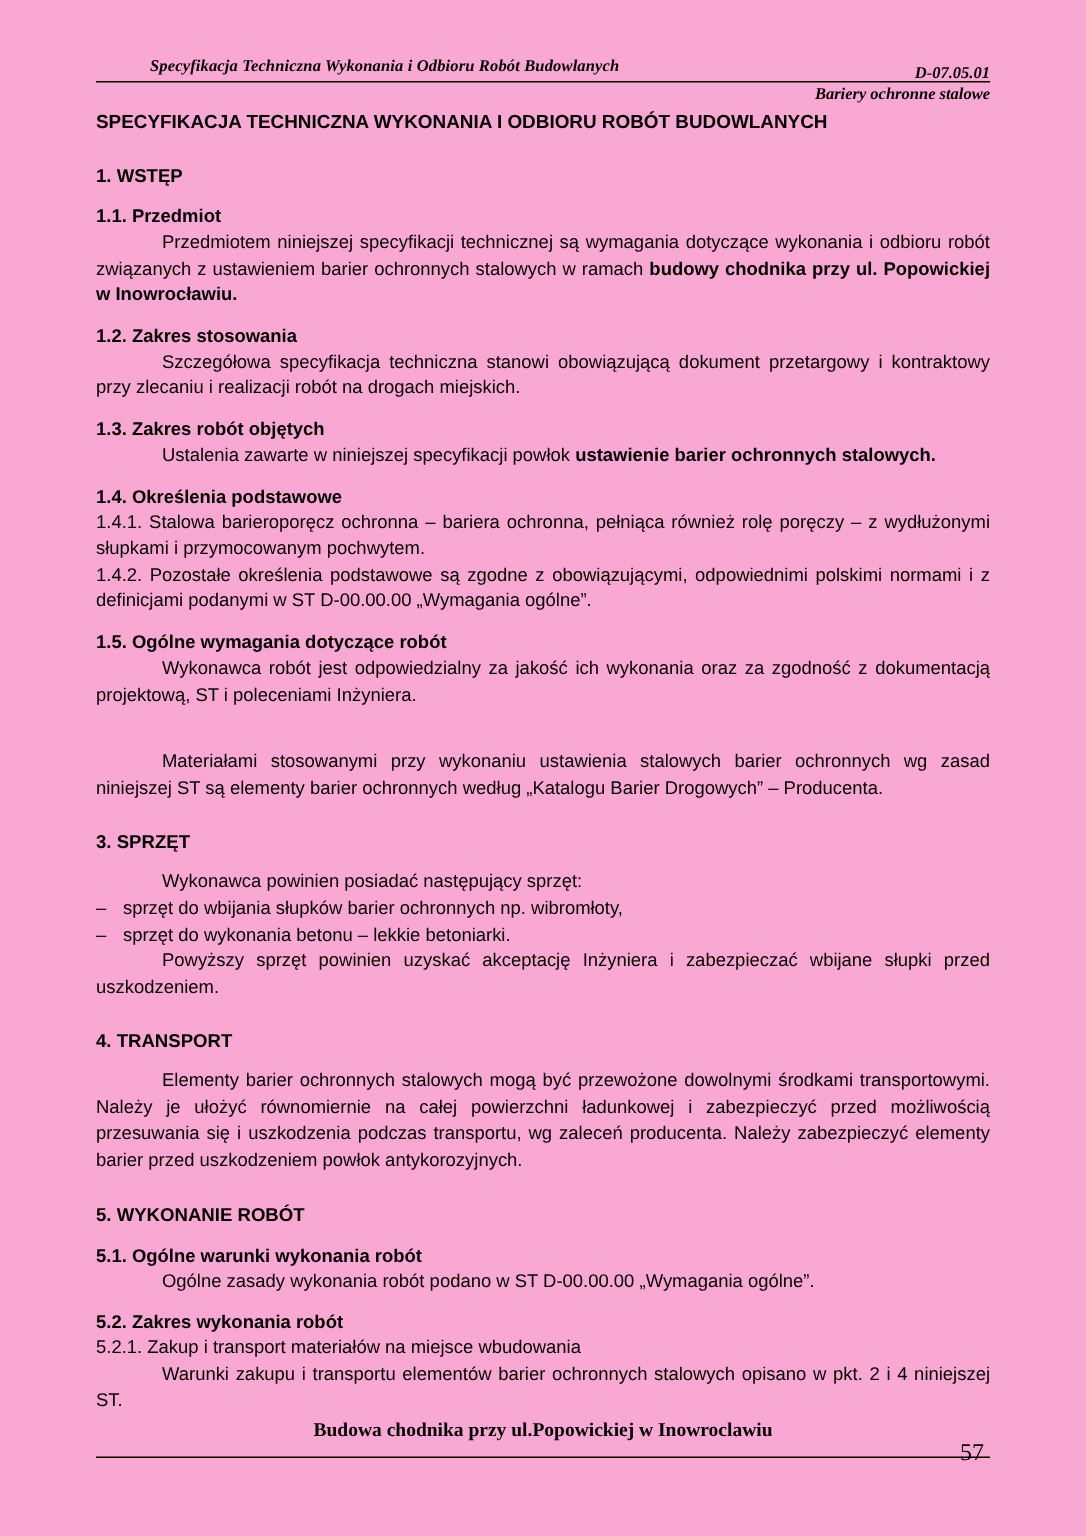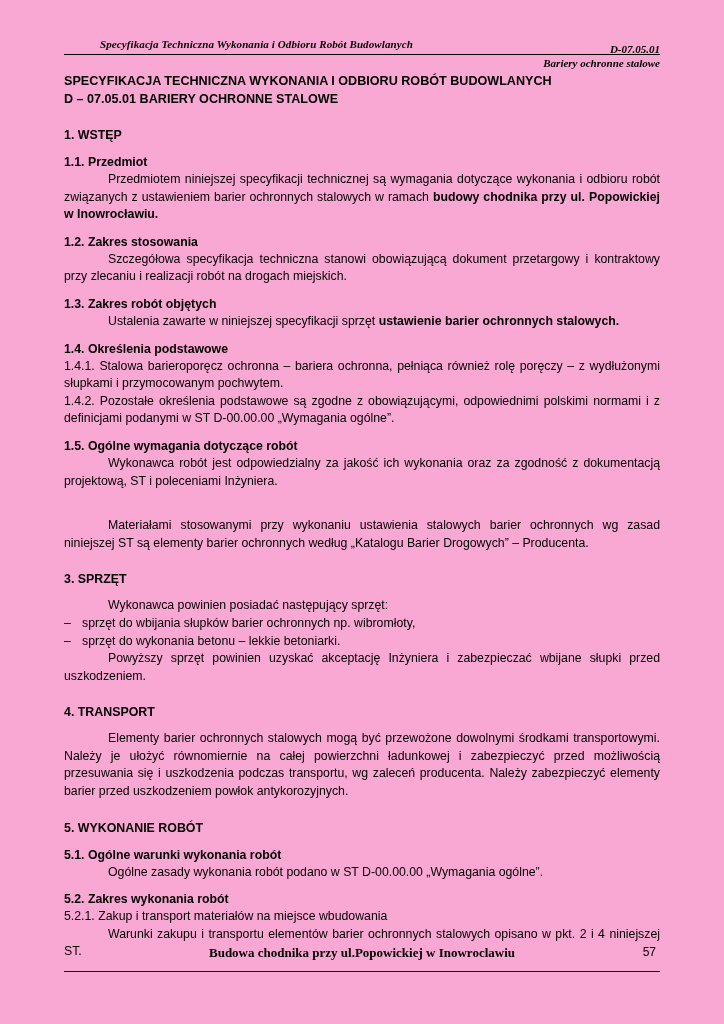--- a/index.html
+++ b/index.html
@@ -108,23 +108,23 @@
   }
   .footer-center {
     text-align: center;
     font-family: "Liberation Serif", serif;
     font-weight: bold;
     font-size: 13px;
   }
   .footer-page {
     position: absolute;
     right: 4px;
-    top: 0;
-    font-family: Liberation Sans, sans-serif;
-    font-size: 12px;
+    top: 15px;
+    font-family: Liberation Serif, serif;
+    font-size: 16px;
   }
   .footer-rule {
     margin-top: 8px;
     border-bottom: 1px solid #000;
   }
 </style>
 </head>
 <body>
 
 <div class="page">
@@ -134,36 +134,35 @@
     <div class="header-right">
       <div>D-07.05.01</div>
       <div>Bariery ochronne stalowe</div>
     </div>
     <div class="header-rule"></div>
   </div>
 
   <div class="content">
 
     <p class="title-line">SPECYFIKACJA TECHNICZNA WYKONANIA I ODBIORU ROBÓT BUDOWLANYCH</p>
-    <p class="title-line">D – 07.05.01 BARIERY OCHRONNE STALOWE</p>
 
     <div class="gap-l"></div>
 
     <p class="h-sec">1. WSTĘP</p>
     <div class="gap-s"></div>
     <p class="h-sub">1.1. Przedmiot</p>
     <p class="ind"><span>Przedmiotem niniejszej specyfikacji technicznej są wymagania dotyczące wykonania i odbioru robót związanych z ustawieniem barier ochronnych stalowych w ramach </span><span class="b">budowy chodnika przy ul. Popowickiej w Inowrocławiu.</span></p>
 
     <div class="gap-s"></div>
     <p class="h-sub">1.2. Zakres stosowania</p>
     <p class="ind">Szczegółowa specyfikacja techniczna stanowi obowiązującą dokument przetargowy i kontraktowy przy zlecaniu i realizacji robót na drogach miejskich.</p>
 
     <div class="gap-s"></div>
     <p class="h-sub">1.3. Zakres robót objętych</p>
-    <p class="ind"><span>Ustalenia zawarte w niniejszej specyfikacji sprzęt </span><span class="b">ustawienie barier ochronnych stalowych.</span></p>
+    <p class="ind"><span>Ustalenia zawarte w niniejszej specyfikacji powłok </span><span class="b">ustawienie barier ochronnych stalowych.</span></p>
 
     <div class="gap-s"></div>
     <p class="h-sub">1.4. Określenia podstawowe</p>
     <p>1.4.1. Stalowa barieroporęcz ochronna – bariera ochronna, pełniąca również rolę poręczy – z wydłużonymi słupkami i przymocowanym pochwytem.</p>
     <p>1.4.2. Pozostałe określenia podstawowe są zgodne z obowiązującymi, odpowiednimi polskimi normami i z definicjami podanymi w ST D-00.00.00 „Wymagania ogólne”.</p>
 
     <div class="gap-s"></div>
     <p class="h-sub">1.5. Ogólne wymagania dotyczące robót</p>
     <p class="ind">Wykonawca robót jest odpowiedzialny za jakość ich wykonania oraz za zgodność z dokumentacją projektową, ST i poleceniami Inżyniera.</p>
 

